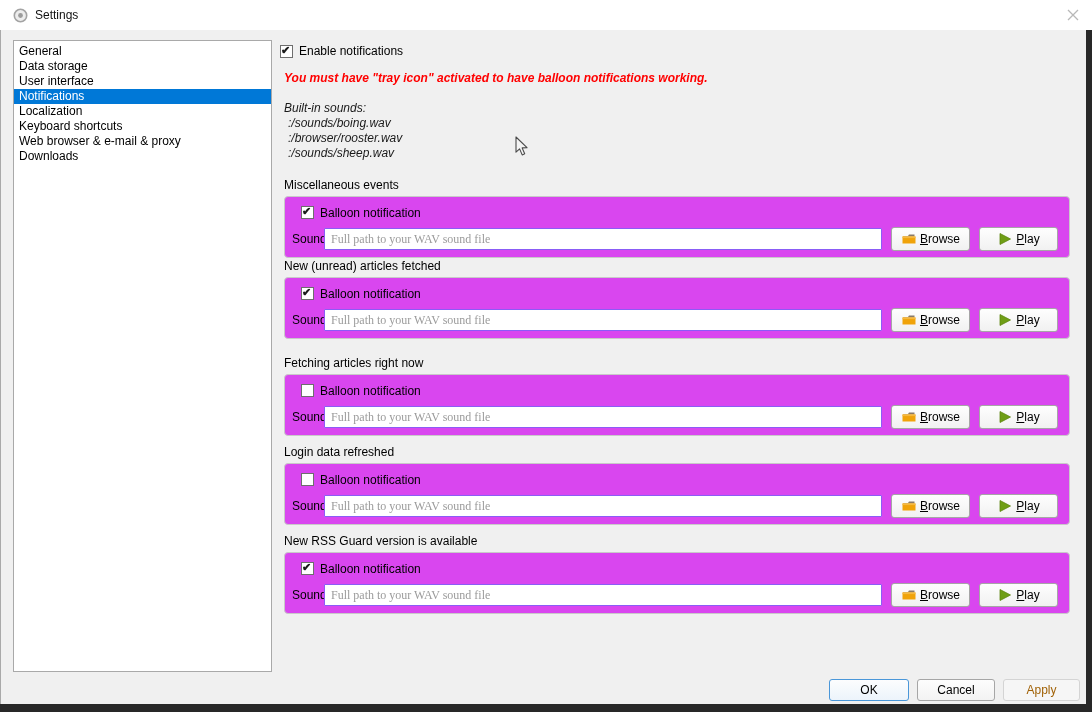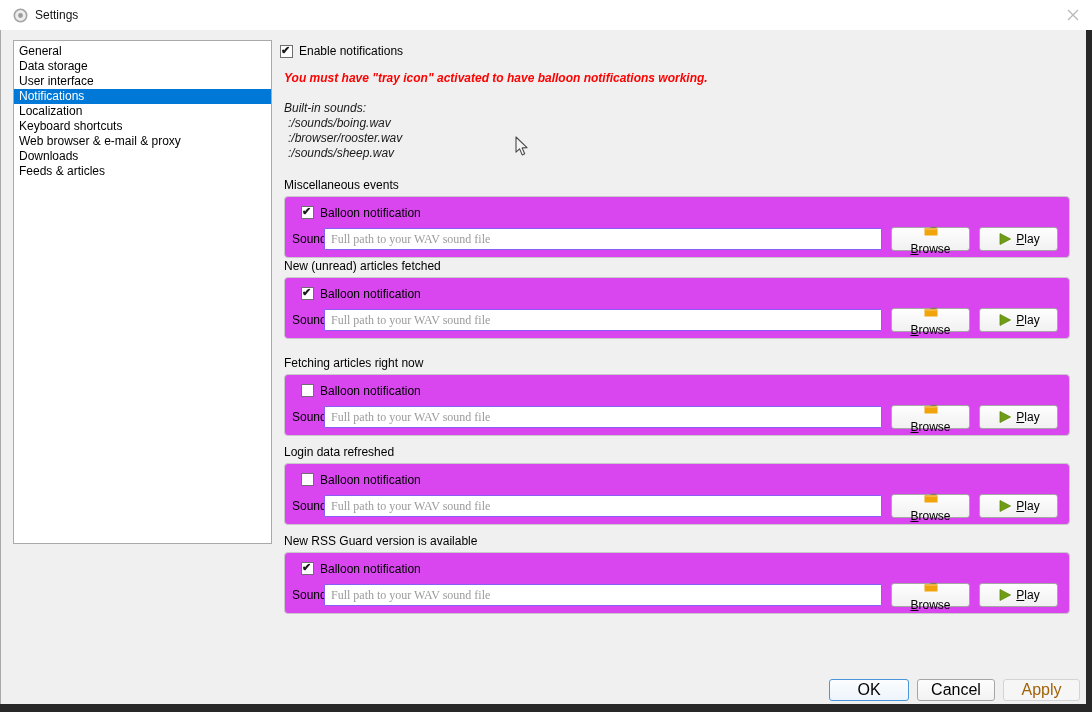--- a/index.html
+++ b/index.html
@@ -22,21 +22,21 @@
     position:absolute; right:8px; top:6px; width:22px; height:18px;
     display:flex; align-items:center; justify-content:center;
   }
   
   .dialog {
     position:absolute; left:0; top:30px; width:1086px; height:674px;
     background:#f0f0f0; border-left:1px solid #a9a9a9; z-index:1;
   }
   
   .sidebar {
-    position:absolute; left:12px; top:10px; width:259px; height:504px;
+    position:absolute; left:12px; top:10px; width:259px; height:632px;
     background:#ffffff; border:1px solid #a9a9a9; list-style:none;
     padding-top:3px; overflow:hidden;
   }
   .sidebar li {
     height:15px; line-height:15px; padding-left:5px;
     white-space:nowrap; cursor:default;
   }
   .sidebar li.selected { background:#0078d7; color:#ffffff; }
   
   .cb {
@@ -76,31 +76,31 @@
   }
   .sound-input::placeholder { color:#9b9b9b; opacity:1; }
   .btn {
     position:absolute; height:24px;
     background:linear-gradient(#fefefe,#f1f1f1);
     border:1px solid #a6a6a6; border-radius:3px;
     font-family:"Liberation Sans", sans-serif; font-size:12px; color:#000;
     display:flex; align-items:center; justify-content:center; gap:3px;
     cursor:default;
   }
-  .btn-browse { left:606px; top:30px; width:79px;flex-direction:column; }
+  .btn-browse { left:606px; top:30px; width:79px; }
   .btn-play  { left:694px; top:30px; width:79px; }
   .mn { display:inline-block; }
   .mn::first-letter { text-decoration:underline; }
   .icon16 { width:16px; height:16px; display:inline-block; }
   
   .footer-btn {
     position:absolute; height:22px;
     background:linear-gradient(#fdfdfd,#f3f3f3);
     border:1px solid #a6a6a6; border-radius:3px;
-    font-family:"Liberation Sans", sans-serif; font-size:16px;
+    font-family:"Liberation Sans", sans-serif; font-size:12px;
     display:flex; align-items:center; justify-content:center;
   }
   .btn-ok { left:828px; top:649px; width:80px; border-color:#4a97d9; background:linear-gradient(#fcfdfe,#ecf4fb); }
   .btn-cancel { left:916px; top:649px; width:78px; }
   .btn-apply { left:1002px; top:649px; width:77px; }
   .footer-btn.disabled { border-color:#d4d4d4; color:#a16207; background:#f6f6f6; }
   
   .cursor { position:absolute; left:515px; top:136px; z-index:9; }
 </style>
 </head>
@@ -125,21 +125,20 @@
 
   <ul class="sidebar">
     <li>General</li>
     <li>Data storage</li>
     <li>User interface</li>
     <li class="selected">Notifications</li>
     <li>Localization</li>
     <li>Keyboard shortcuts</li>
     <li>Web browser &amp; e-mail &amp; proxy</li>
     <li>Downloads</li>
-    <li>Feeds &amp; articles</li>
   </ul>
 
   <div class="enable-row">
     <span class="cb checked"></span>
     <span class="cb-label">Enable notifications</span>
   </div>
 
   <div class="warning">You must have "tray icon" activated to have balloon notifications working.</div>
 
   <div class="builtin">

